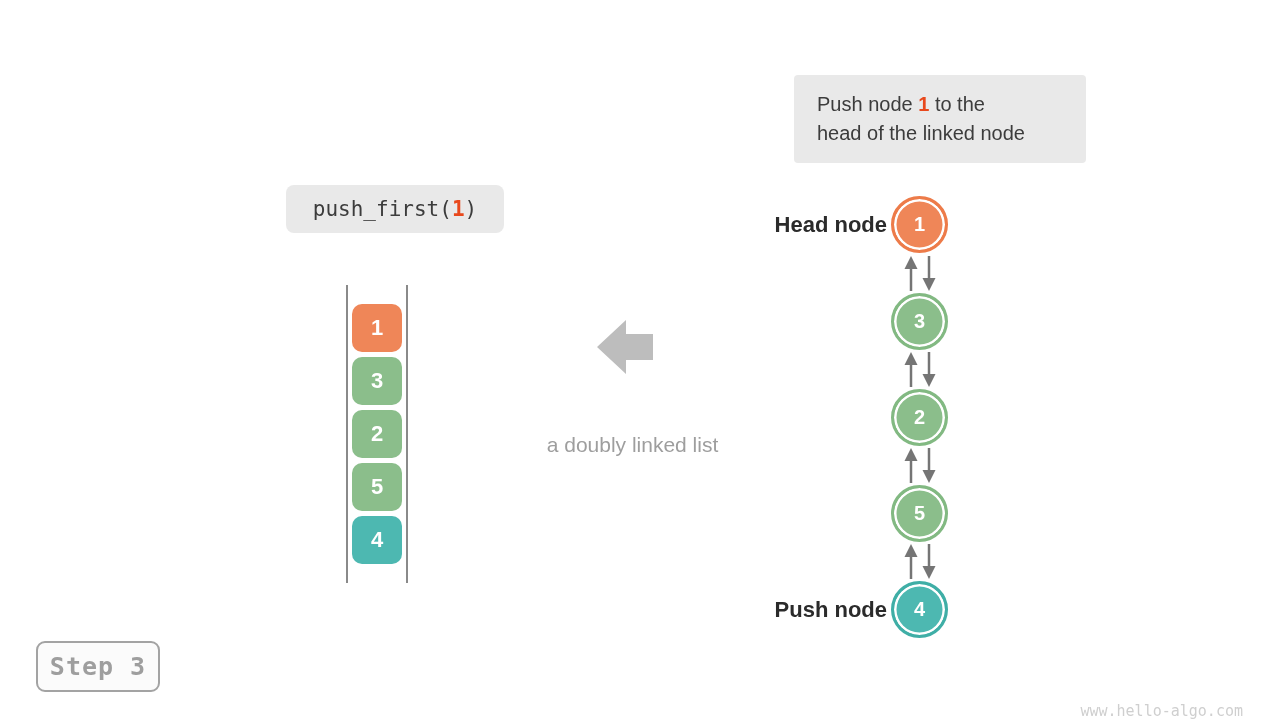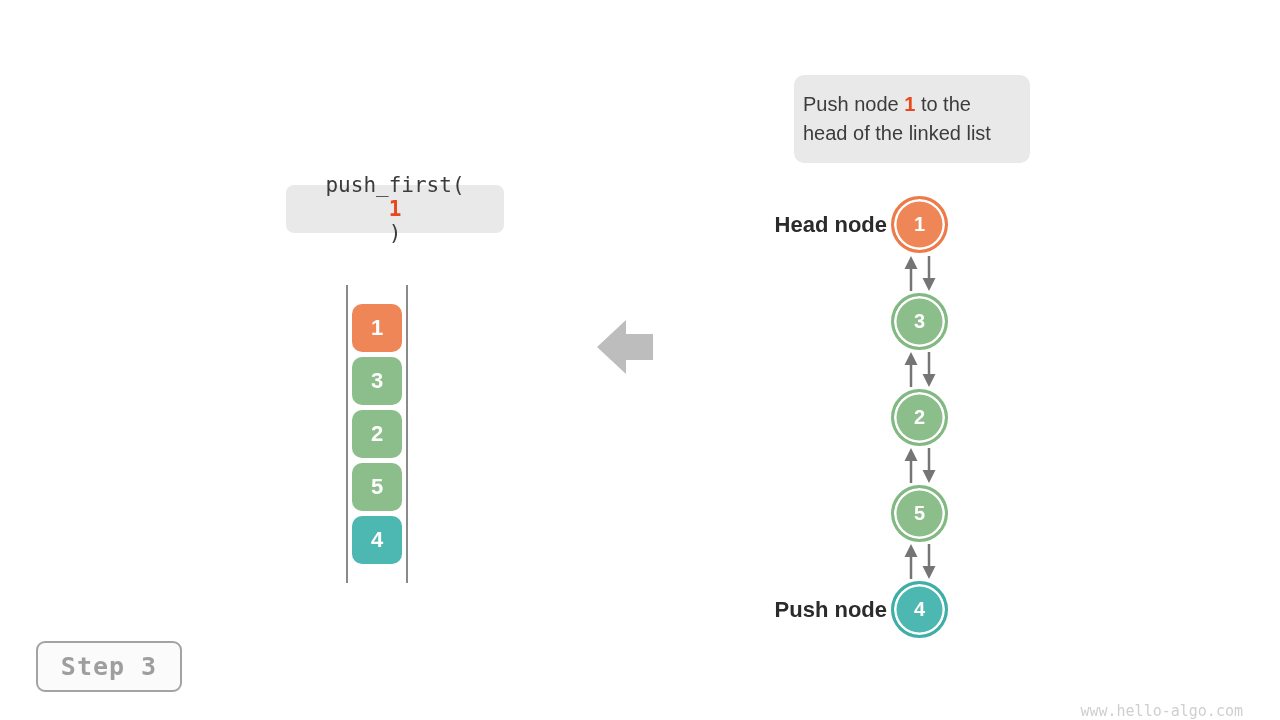--- a/index.html
+++ b/index.html
@@ -8,34 +8,34 @@
     position: relative;
     width: 1280px; height: 720px;
     background: #ffffff;
     overflow: hidden;
     font-family: "Liberation Sans", sans-serif;
   }
   .abs { position: absolute; }
 
   
   .note-box {
-    left: 794px; top: 75px; width: 236px; height: 88px;
-    background: #e9e9e9; border-radius: 10px;
-    padding: 15px 20px 0 9px;
+    left: 794px; top: 75px; width: 292px; height: 88px;
+    background: #e9e9e9; border-radius: 4px;
+    padding: 15px 20px 0 23px;
     font-size: 20px; line-height: 29px; color: #3c3c3c;
   }
   .hl { color: #e8481c; font-weight: bold; }
 
   
   .code-box {
     left: 286px; top: 185px; width: 218px; height: 48px;
     background: #e9e9e9; border-radius: 8px;
     display: flex; align-items: center; justify-content: center;
     font-family: "DejaVu Sans Mono", monospace;
-    font-size: 21px; color: #3c3c3c; white-space: pre; flex-direction: column;
+    font-size: 21px; color: #3c3c3c; white-space: pre;
   }
 
   
   .stack-line { width: 2px; height: 298px; top: 285px; background: #8a8a8a; }
   .stack-line.l { left: 346px; }
   .stack-line.r { left: 406px; }
   .stack-cell {
     left: 352px; width: 50px; height: 48px; border-radius: 10px;
     color: #ffffff; font-weight: bold; font-size: 22px;
     display: flex; align-items: center; justify-content: center;
@@ -58,60 +58,61 @@
     display: flex; align-items: center; justify-content: center;
   }
   .node-label {
     left: 687px; width: 200px; text-align: right;
     font-size: 22px; font-weight: bold; color: #2b2b2b;
   }
   .arrow-pair { left: 898px; }
 
   
   .step-box {
-    left: 36px; top: 641px; width: 146px; height: 51px;
+    left: 36px; top: 641px; width: 124px; height: 51px;
     background: #fbfbfb; border: 2px solid #a3a3a3; border-radius: 9px;
     display: flex; align-items: center; justify-content: center;
     font-family: "DejaVu Sans Mono", monospace;
     font-size: 25px; font-weight: bold; color: #9e9e9e; letter-spacing: 1px; text-align: center;
   }
 
   
   .watermark {
     left: 1040px; top: 702px; width: 203px; text-align: right;
     font-family: "DejaVu Sans Mono", monospace;
     font-size: 15px; color: #cfcfcf;
   }
 </style>
 </head>
 <body>
 
 <div class="abs note-box">
   <span>Push node </span><span class="hl">1</span><span> to the</span><br>
-  <span>head of the linked list</span>
+  <span>head of the linked node</span>
 </div>
 
 <div class="abs code-box">
   <span>push_first(</span><span class="hl">1</span><span>)</span>
 </div>
 
 <div class="abs stack-line l"></div>
 <div class="abs stack-line r"></div>
 <div class="abs stack-cell" style="top: 304px; background-color: rgb(239, 134, 88);">1</div>
 <div class="abs stack-cell" style="top: 357px; background-color: rgb(139, 190, 139);">3</div>
 <div class="abs stack-cell" style="top: 410px; background-color: rgb(139, 190, 139);">2</div>
 <div class="abs stack-cell" style="top: 463px; background-color: rgb(139, 190, 139);">5</div>
 <div class="abs stack-cell" style="top: 516px; background-color: rgb(77, 184, 177);">4</div>
 
 <svg class="abs big-arrow" width="56" height="58" viewBox="0 0 56 58">
   <polygon points="0,29 29,2 29,16 56,16 56,42 29,42 29,56" fill="#bdbdbd"></polygon>
 </svg>
 
 <div class="abs caption">
   <br>
+  <span>a doubly linked list</span>
 </div>
 
 <div class="abs node-label" style="top:212px">Head node</div>
 <div class="abs node-label" style="top:597px">Push node</div>
 
 <div class="abs node" style="top: 196px; background-color: rgb(239, 134, 88); border-color: rgb(237, 123, 73);">1</div>
 <div class="abs node" style="top: 293px; background-color: rgb(139, 190, 139); border-color: rgb(130, 185, 130);">3</div>
 <div class="abs node" style="top: 389px; background-color: rgb(139, 190, 139); border-color: rgb(130, 185, 130);">2</div>
 <div class="abs node" style="top: 485px; background-color: rgb(139, 190, 139); border-color: rgb(130, 185, 130);">5</div>
 <div class="abs node" style="top: 581px; background-color: rgb(77, 184, 177); border-color: rgb(63, 174, 166);">4</div>

